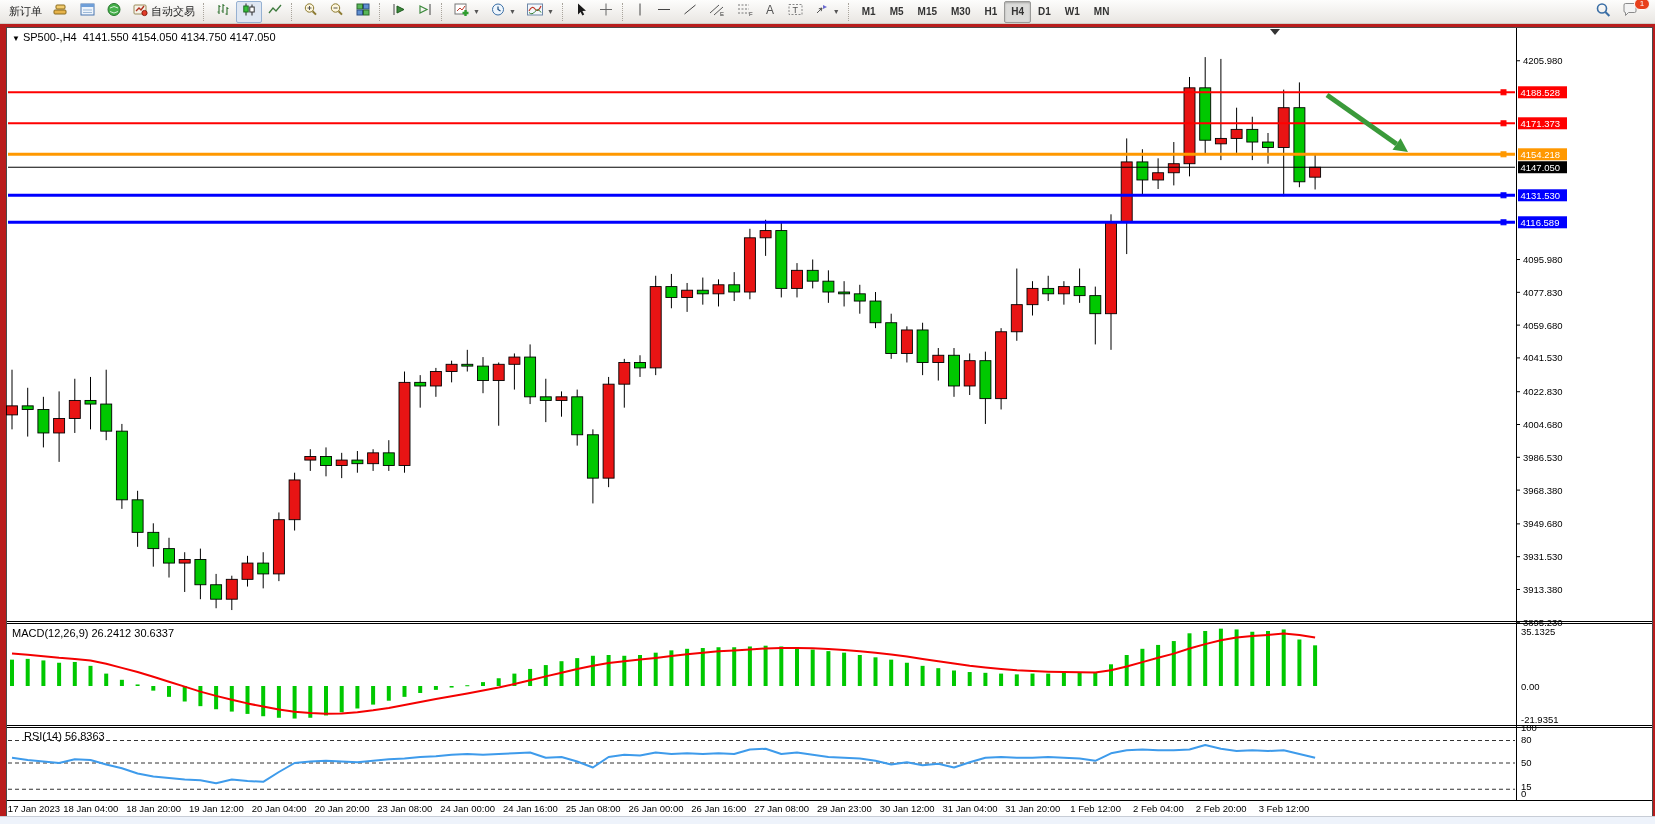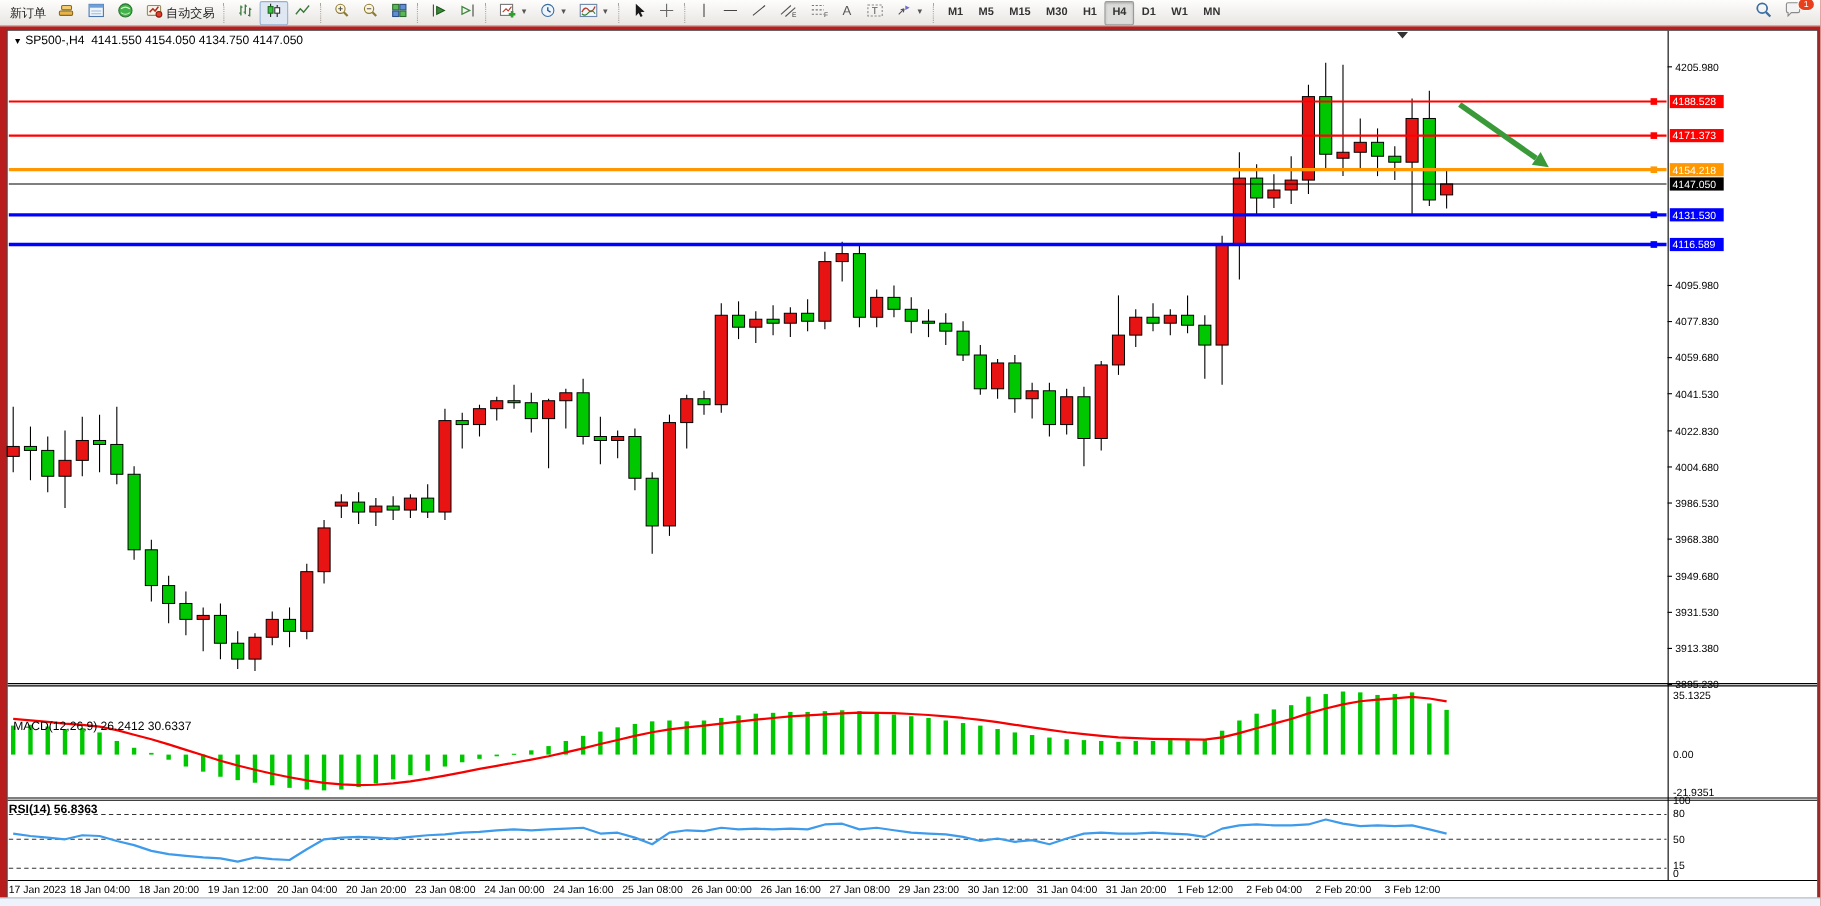--- a/index.html
+++ b/index.html
@@ -565,17 +565,17 @@
         <text x="1095.6" y="812" fill="#000" font-size="9.5" text-anchor="middle" font-family="Liberation Sans, sans-serif">1 Feb 12:00</text>
         <text x="1158.3999999999999" y="812" fill="#000" font-size="9.5" text-anchor="middle" font-family="Liberation Sans, sans-serif">2 Feb 04:00</text>
         <text x="1221.2" y="812" fill="#000" font-size="9.5" text-anchor="middle" font-family="Liberation Sans, sans-serif">2 Feb 20:00</text>
         <text x="1284" y="812" fill="#000" font-size="9.5" text-anchor="middle" font-family="Liberation Sans, sans-serif">3 Feb 12:00</text>
       </svg>
   </div>
 
   <div class="overlay" style="left:12px;top:31px;text-align:right;">
     <span class="tri">▼</span><span>SP500-,H4</span>&nbsp;&nbsp;<span>4141.550 4154.050 4134.750 4147.050</span>
   </div>
-  <div class="overlay" style="left:12px;top:627px;margin-top:28px;">MACD(12,26,9) 26.2412 30.6337</div>
-  <div class="overlay" style="left:8px;top:730px;font-weight:bold;">RSI(14) 56.8363</div>
+  <div class="overlay" style="left:12px;top:627px;">MACD(12,26,9) 26.2412 30.6337</div>
+  <div class="overlay" style="left:24px;top:730px;">RSI(14) 56.8363</div>
 
   <div class="statusbar"></div>
 </div>
 
 </body></html>

